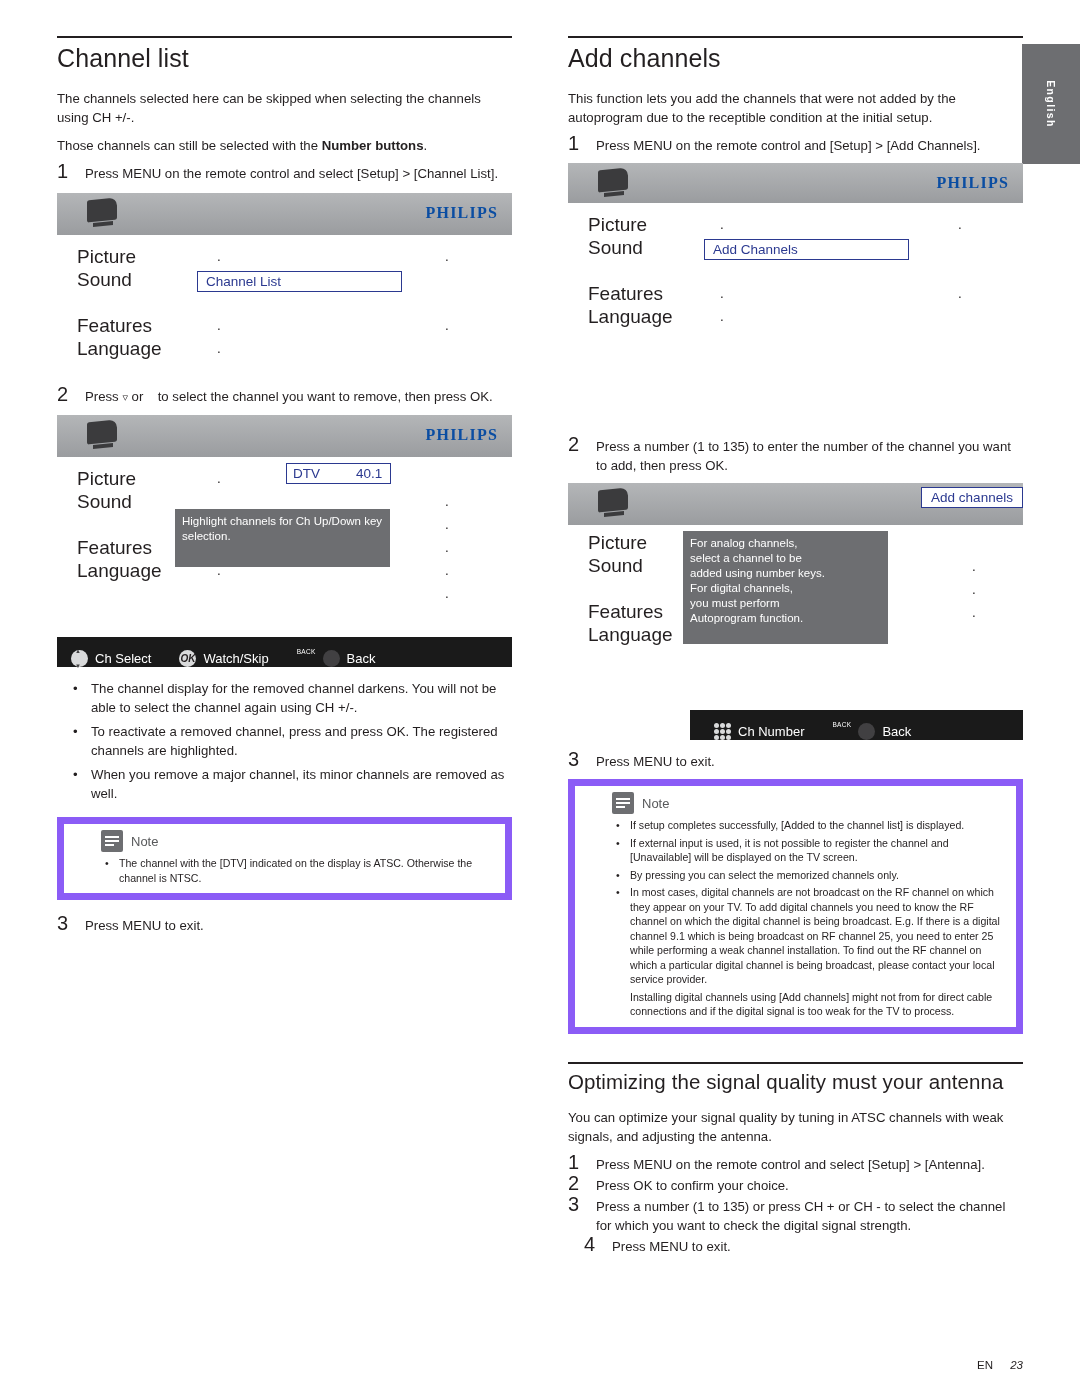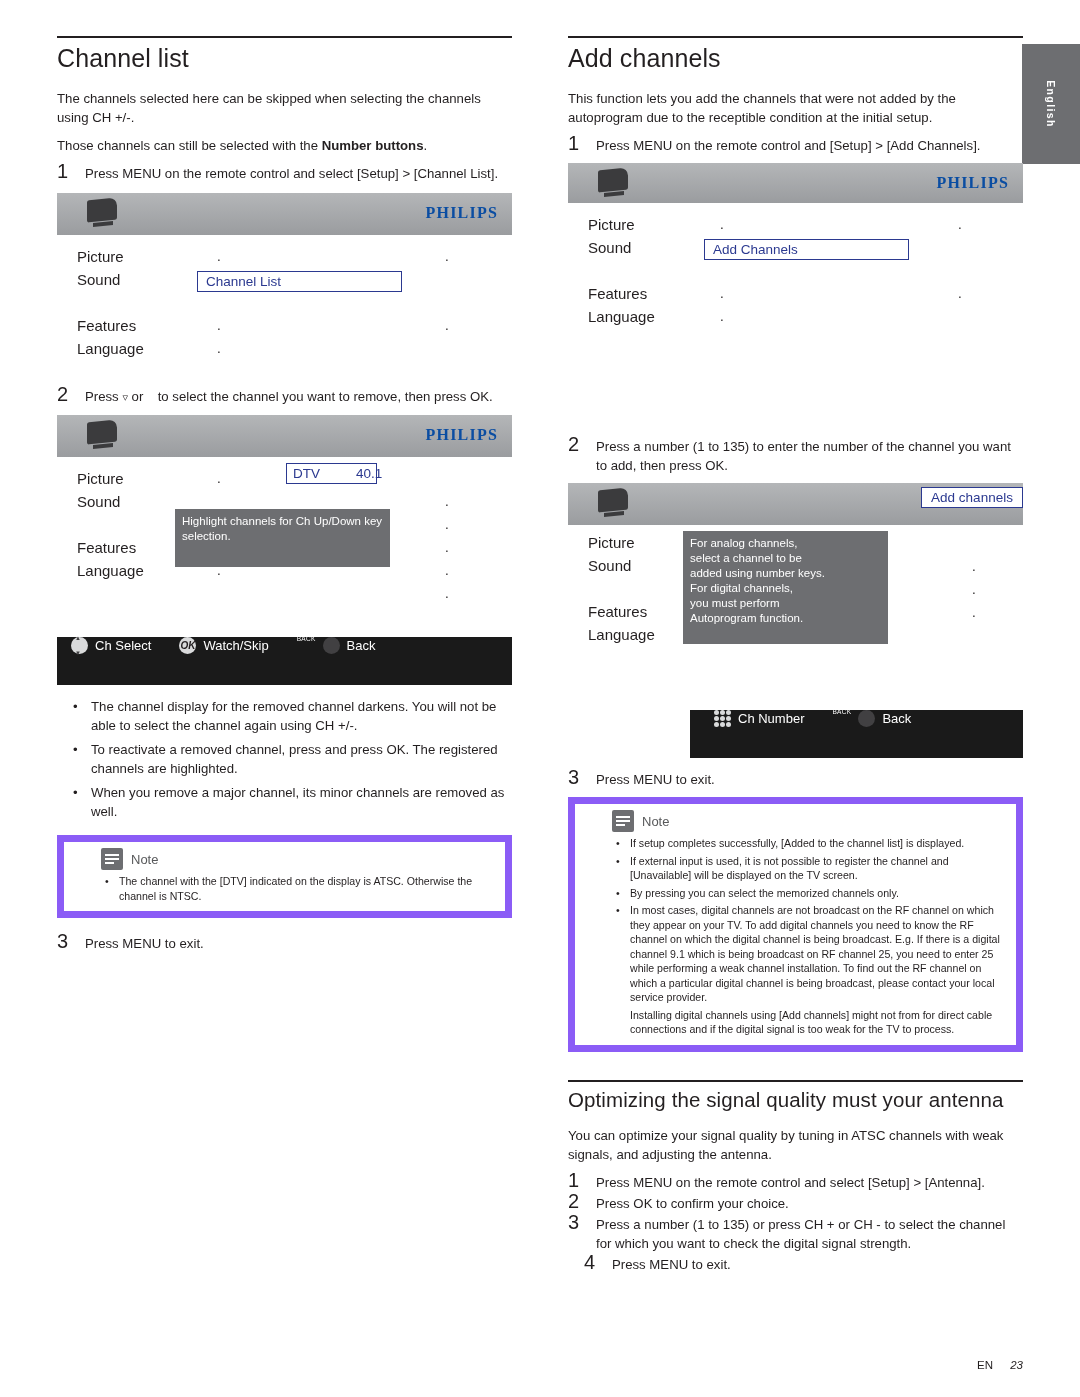--- a/index.html
+++ b/index.html
@@ -80,42 +80,42 @@
     background:#3b3b3d; border-radius:2px 8px 2px 2px;
     transform:skewY(-6deg);
   }
   .tv-glyph .base {
     position:absolute; left:6px; top:23px; width:20px; height:4px; background:#3b3b3d;
     transform:skewY(-6deg);
   }
   .osd-body { position:relative; height:150px; background:#fff; }
   .menu-col {
     position:absolute; left:20px; top:10px; width:120px;
-    font-size:15px; line-height:23px; color:#231f20;
+    font-size:19px; line-height:23px; color:#231f20;
   }
   .dots-col {
     position:absolute; left:160px; top:10px; font-size:13.5px; line-height:23px; color:#231f20;
   }
   .dots-col2 {
     position:absolute; left:388px; top:10px; font-size:13.5px; line-height:23px; color:#231f20;
   }
   .hl-box {
     position:absolute; border:1px solid #2b3990; color:#2b3990;
     font-size:13.5px; padding:2px 8px; background:#fff;
   }
   .tip-box {
     position:absolute; background:#6d6e71; color:#fff;
     font-size:11.5px; line-height:15px; padding:5px 7px;
   }
   .dtv-box {
     position:absolute; border:1px solid #2b3990; color:#2b3990;
     font-size:13.5px; padding:2px 6px; background:#fff; display:flex; gap:36px;
   }
   .osd-bar {
-    height:48px; background:#1a1a1a; color:#fff; display:flex; align-items:flex-start;
+    height:30px; background:#1a1a1a; color:#fff; display:flex; align-items:flex-end;
     gap:10px; padding-left:14px; font-size:13px;
   }
   .osd-bar .grp { display:flex; align-items:center; gap:7px; margin-right:18px; }
   .circ {
     width:17px; height:17px; border-radius:50%; background:#d9dadb; display:inline-block;
     position:relative; flex:0 0 auto;
   }
   .circ.dark { background:#414042; }
   .circ.ok { font-size:10px; color:#231f20; text-align:center; line-height:17px; font-weight:700;font-style:italic; }
   .circ.arrows:before {
@@ -247,21 +247,21 @@
             <div>.</div>
             <div>.</div>
         </div>
         <div class="dots-col2" style="top:33px;">
           <div>.</div>
             <div>.</div>
             <div>.</div>
             <div>.</div>
             <div>.</div>
         </div>
-        <div class="dtv-box" style="left:229px; top:6px; width:91px;">
+        <div class="dtv-box" style="left:229px; top:6px; width:105px;">
           <span>DTV</span>
           <span>40.1</span>
         </div>
         <div class="tip-box" style="left:118px; top:52px; width:215px; height:58px;">Highlight channels for Ch Up/Down key selection.</div>
       </div>
       <div class="osd-bar">
         <div class="grp">
           <span class="circ arrows"></span>
           <span>Ch Select</span>
         </div>

